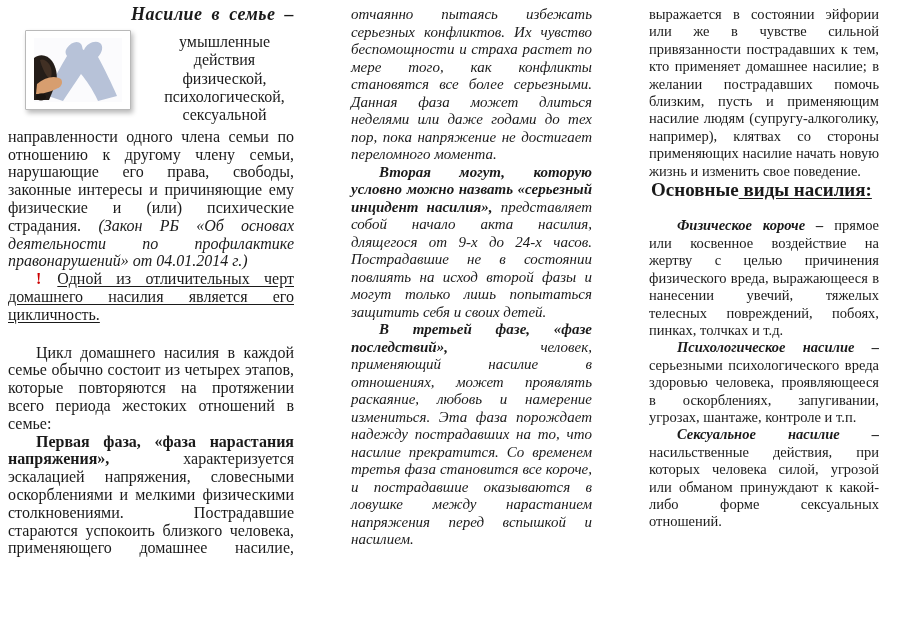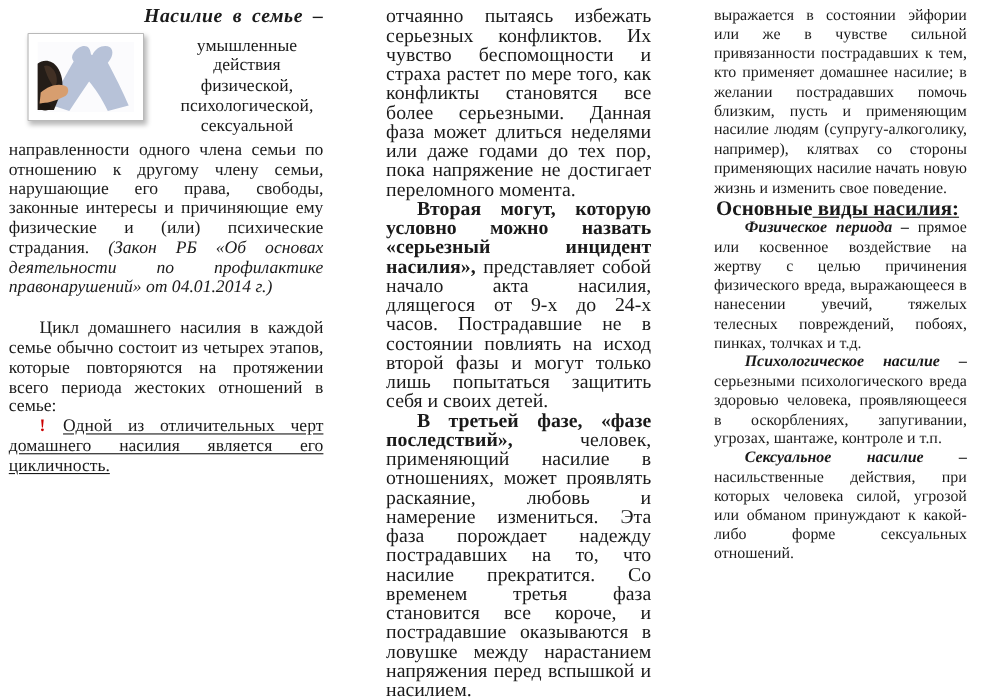--- a/index.html
+++ b/index.html
@@ -8,21 +8,21 @@
     font-family:"Liberation Serif","DejaVu Serif",serif;
     color:#1a1a1a;
   }
   .page{
     box-sizing:border-box;width:900px;height:636px;
     display:flex;justify-content:space-between;
     padding:6px 21px 5px 8px;background:#ffffff;
   }
   .col{box-sizing:border-box;}
   .col-1{width:286px;font-size:16px;line-height:17.8px;}
-  .col-2{width:241px;font-size:18px;line-height:17.5px;}
+  .col-2{width:241px;font-size:15px;line-height:17.5px;font-style:italic;}
   .col-3{width:230px;font-size:14.5px;line-height:17.4px;}
   p{margin:0;text-align:justify;}
   .indent{text-indent:28px;}
   .fill{text-align-last:justify;-moz-text-align-last:justify;}
   .gap-top{margin-top:20px;}
   .main-title{
     margin:0 0 6px 0;font-size:18px;font-weight:bold;font-style:italic;
     text-align:right;letter-spacing:.5px;word-spacing:4px;
   }
   .intro-row{display:flex;gap:24px;margin-bottom:3px;margin-left:17px;}
@@ -35,21 +35,21 @@
   .photo-frame svg{display:block;}
   .intro-center{
     flex:1;text-align:center;white-space:pre-line;
     line-height:18.4px;padding-top:3px;
   }
   .warn-mark{color:#cc0000;font-weight:bold;margin-right:16px;}
   .underlined{text-decoration:underline;text-underline-offset:2px;}
   .law{font-style:italic;}
   .bi{font-weight:bold;font-style:italic;}
   .types-heading{
-    font-size:19px;font-weight:bold;margin:1px 0 1px 0;
+    font-size:19px;font-weight:bold;margin:1px 0 19px 0;
     text-align:left;text-indent:2px;
   }
 </style>
 </head>
 <body>
 
 <div class="page">
 
   <div class="col col-1">
     <h1 class="main-title">Насилие в семье –</h1>
@@ -67,41 +67,42 @@
       </div>
       <p class="intro-center">умышленные
 действия
 физической,
 психологической,
 сексуальной</p>
     </div>
 
     <p><span>направленности одного члена семьи по отношению к другому члену семьи, нарушающие его права, свободы, законные интересы и причиняющие ему физические и (или) психические страдания. </span><span class="law">(Закон РБ «Об основах деятельности по профилактике правонарушений» от 04.01.2014 г.)</span></p>
 
+    <p class="indent"><span class="warn-mark">!</span><span class="underlined">Одной из отличительных черт домашнего насилия является его цикличность.</span></p>
+
     <p class="indent gap-top">Цикл домашнего насилия в каждой семье обычно состоит из четырех этапов, которые повторяются на протяжении всего периода жестоких отношений в семье:</p>
 
-    <p class="indent"><span class="warn-mark">!</span><span class="underlined">Одной из отличительных черт домашнего насилия является его цикличность.</span></p>
-
+    <p class="indent fill"><b>Первая фаза, «фаза нарастания напряжения»,</b><span> характеризуется эскалацией напряжения, словесными оскорблениями и мелкими физическими столкновениями. Пострадавшие стараются успокоить близкого человека, применяющего домашнее насилие,</span></p>
   </div>
 
   <div class="col col-2">
     <p>отчаянно пытаясь избежать серьезных конфликтов. Их чувство беспомощности и страха растет по мере того, как конфликты становятся все более серьезными. Данная фаза может длиться неделями или даже годами до тех пор, пока напряжение не достигает переломного момента.</p>
 
     <p class="indent"><b>Вторая могут, которую условно можно назвать «серьезный инцидент насилия»,</b><span> представляет собой начало акта насилия, длящегося от 9-х до 24-х часов. Пострадавшие не в состоянии повлиять на исход второй фазы и могут только лишь попытаться защитить себя и своих детей.</span></p>
 
     <p class="indent"><b>В третьей фазе, «фазе последствий»,</b><span> человек, применяющий насилие в отношениях, может проявлять раскаяние, любовь и намерение измениться. Эта фаза порождает надежду пострадавших на то, что насилие прекратится. Со временем третья фаза становится все короче, и пострадавшие оказываются в ловушке между нарастанием напряжения перед вспышкой и насилием.</span></p>
 
   </div>
 
   <div class="col col-3">
     <p>выражается в состоянии эйфории или же в чувстве сильной привязанности пострадавших к тем, кто применяет домашнее насилие; в желании пострадавших помочь близким, пусть и применяющим насилие людям (супругу-алкоголику, например), клятвах со стороны применяющих насилие начать новую жизнь и изменить свое поведение.</p>
 
 
     <h2 class="types-heading"><span>Основные</span><span class="underlined"> виды насилия:</span></h2>
 
-    <p class="indent"><span class="bi">Физическое периода –</span><span> прямое или косвенное воздействие на жертву с целью причинения физического вреда, выражающееся в нанесении увечий, тяжелых телесных повреждений, побоях, пинках, толчках и т.д.</span></p>
+    <p class="indent"><span class="bi">Физическое короче –</span><span> прямое или косвенное воздействие на жертву с целью причинения физического вреда, выражающееся в нанесении увечий, тяжелых телесных повреждений, побоях, пинках, толчках и т.д.</span></p>
 
     <p class="indent"><span class="bi">Психологическое насилие –</span><span> серьезными психологического вреда здоровью человека, проявляющееся в оскорблениях, запугивании, угрозах, шантаже, контроле и т.п.</span></p>
 
     <p class="indent"><span class="bi">Сексуальное насилие –</span><span> насильственные действия, при которых человека силой, угрозой или обманом принуждают к какой-либо форме сексуальных отношений.</span></p>
   </div>
 
 </div>
 
 </body></html>

